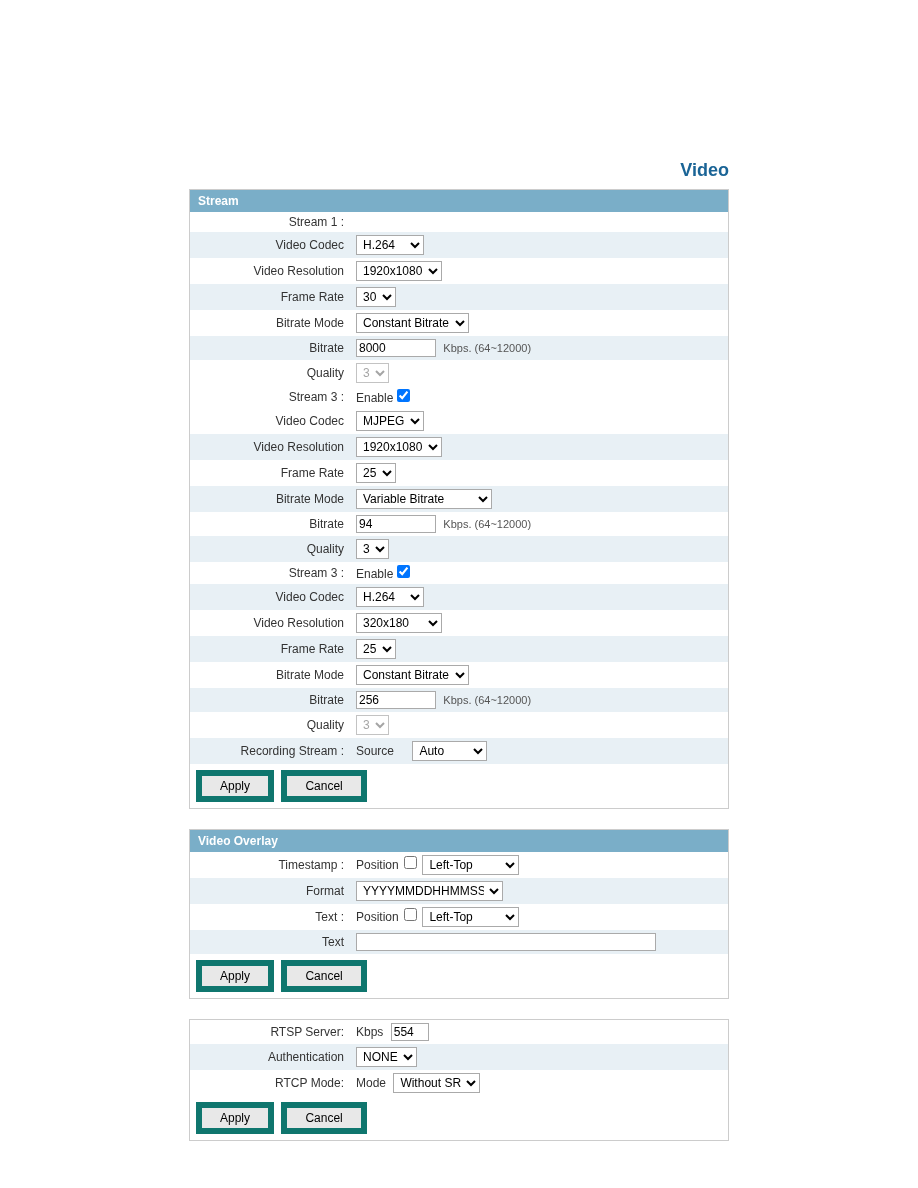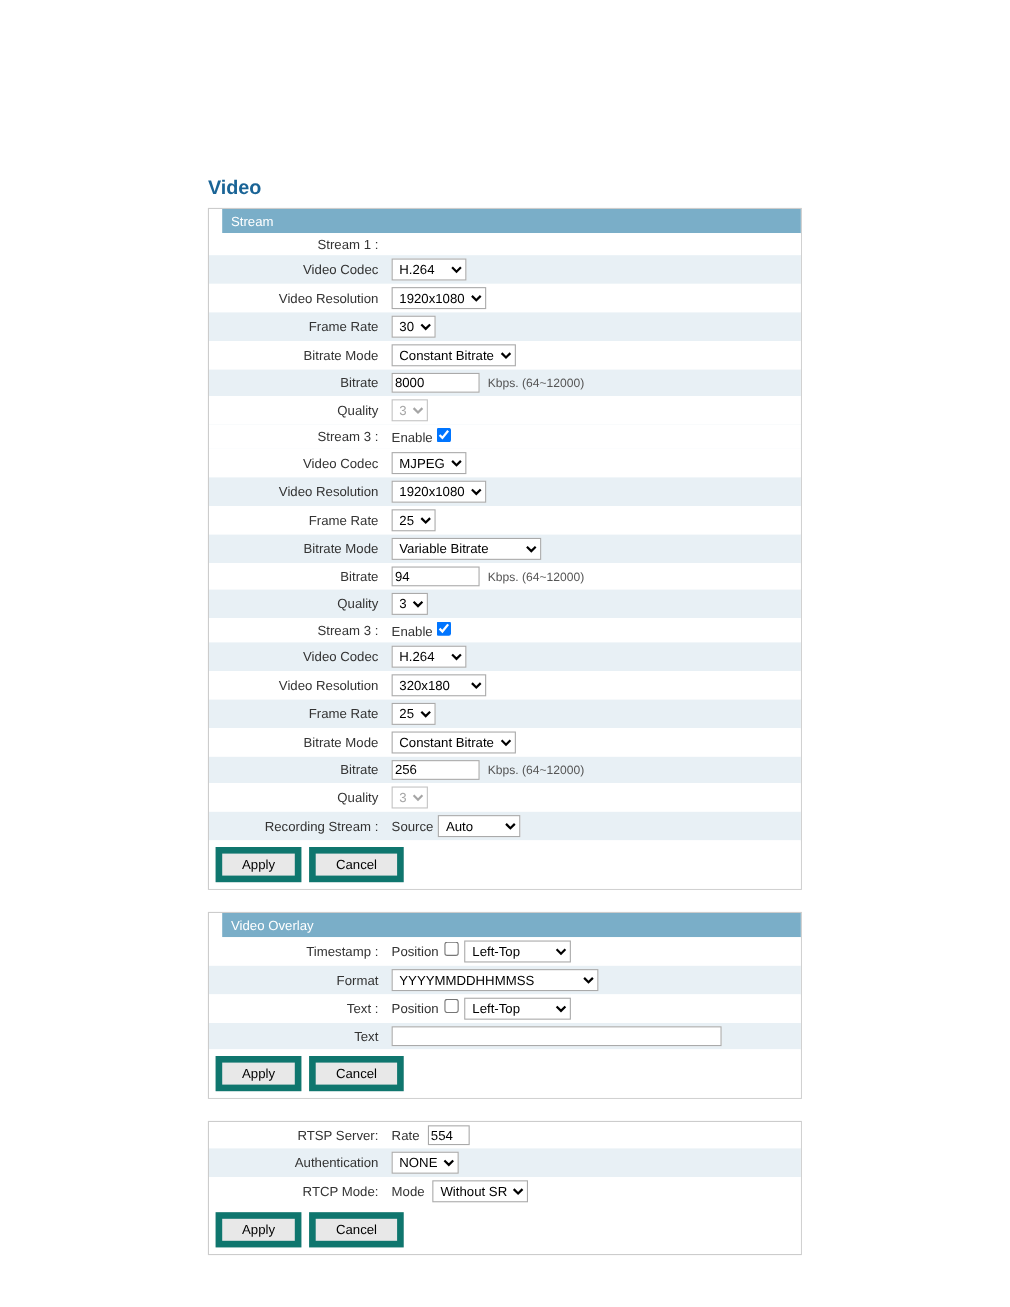--- a/index.html
+++ b/index.html
@@ -16,32 +16,32 @@
     }
     .content-area {
       margin: 0 auto;
       width: 540px;
     }
     h1.page-title {
       font-size: 18px;
       color: #1a6496;
       font-weight: bold;
       margin-bottom: 8px;
+      text-align: right;
     }
     .section {
       margin-bottom: 16px;
       border: 1px solid #ccc;
     }
     .section-header {
       background: #7aaec8;
       color: #fff;
-      font-weight: normal;
+      font-weight: bold;
       padding: 4px 8px;
       font-size: 12px;
-      margin-left: 12px;
     }
     table.form-table {
       width: 100%;
       border-collapse: collapse;
     }
     table.form-table tr td {
       padding: 3px 6px;
       vertical-align: middle;
     }
     table.form-table tr:nth-child(even) {
@@ -301,21 +301,21 @@
               <select disabled="">
                 <option>3</option>
               </select>
             </td>
           </tr>
 
           <tr>
             <td class="label-cell">Recording Stream :</td>
             <td class="value-cell">
               <span>Source</span>
-              <select style="margin-left:1px;">
+              <select style="margin-left:15px;">
                 <option selected="">Auto</option>
                 <option>Stream 1</option>
                 <option>Stream 2</option>
                 <option>Stream 3</option>
               </select>
             </td>
           </tr>
         </tbody>
           </table>
         <div class="buttons-row">
@@ -339,21 +339,21 @@
                 <option>Left-Top</option>
                 <option>Right-Top</option>
                 <option>Left-Bottom</option>
                 <option>Right-Bottom</option>
               </select>
             </td>
           </tr>
           <tr>
             <td class="label-cell">Format</td>
             <td class="value-cell">
-              <select style="width:188px;">
+              <select style="width:147px;">
                 <option>YYYYMMDDHHMMSS</option>
                 <option>MMDDYYYY HHMMSS</option>
                 <option>DDMMYYYY HHMMSS</option>
               </select>
             </td>
           </tr>
           <tr>
             <td class="label-cell">Text :</td>
             <td class="value-cell">
               <span>Position</span>
@@ -381,21 +381,21 @@
       </div>
     </div>
 
     <div class="section-outer">
       <div class="section">
         <table class="form-table">
           <tbody>
               <tr>
             <td class="label-cell">RTSP Server:</td>
             <td class="value-cell">
-              <span>Rate</span>
+              <span>Kbps</span>
               <input type="text" value="554" style="width: 38px; margin-left: 4px;">
             </td>
           </tr>
           <tr>
             <td class="label-cell">Authentication</td>
             <td class="value-cell">
               <select>
                 <option selected="">NONE</option>
                 <option>Basic</option>
                 <option>Digest</option>

